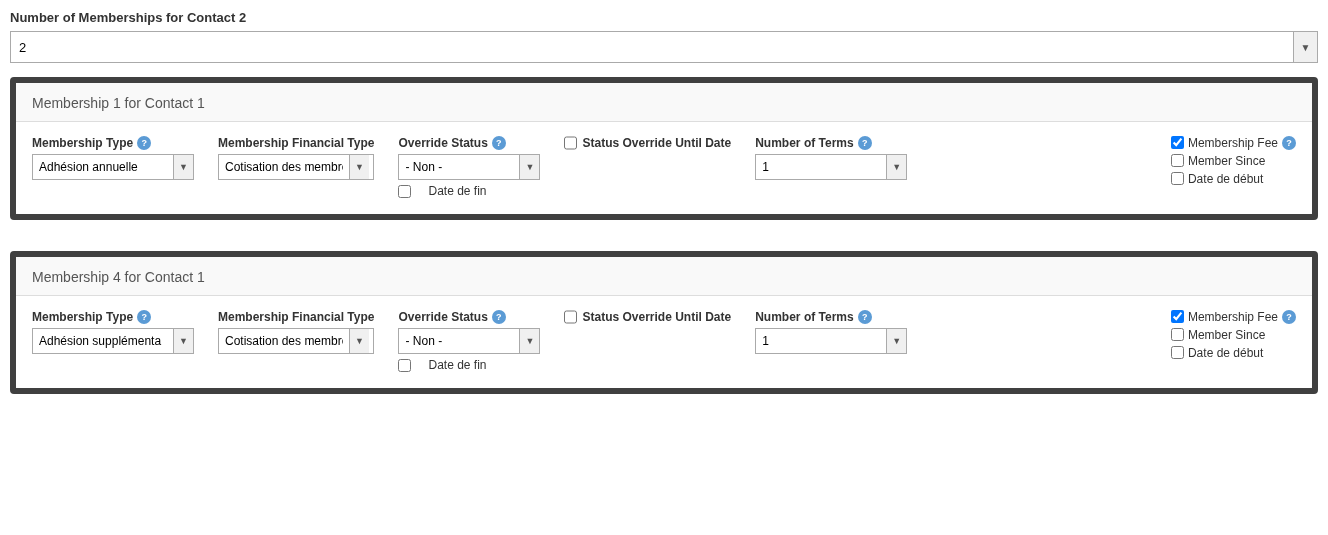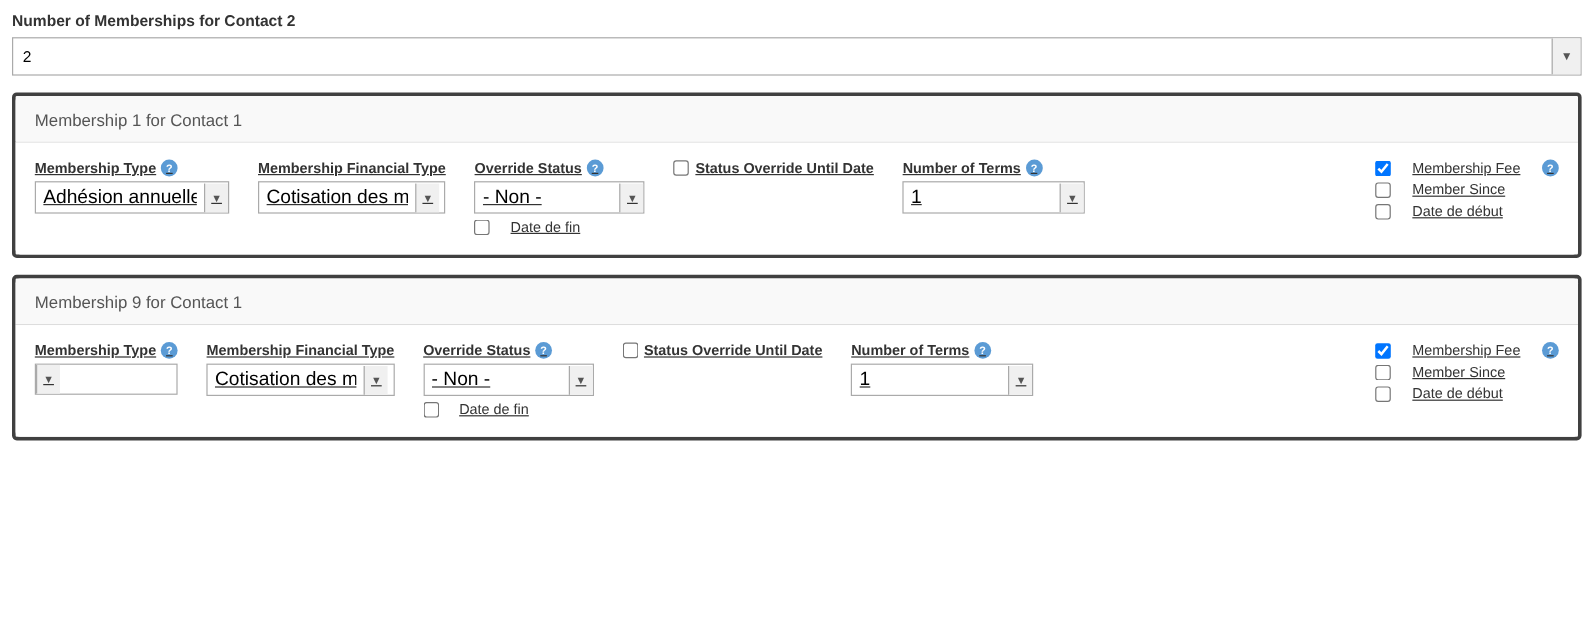--- a/index.html
+++ b/index.html
@@ -40,38 +40,37 @@
       background: #f0f0f0;
       display: flex;
       align-items: center;
       justify-content: center;
       cursor: pointer;
       font-size: 10px;
       color: #555;
       flex-shrink: 0;
     }
     .membership-card {
-      border: 3px solid #404040;
+      border: 6px solid #404040;
       border-radius: 4px;
-      margin-bottom: 14px;
+      margin-bottom: 31px;
       background: #f9f9f9;
     }
     .membership-card-header {
       padding: 12px 16px 10px 16px;
       font-size: 14px;
       color: #555;
       background: #f9f9f9;
       border-radius: 4px 4px 0 0;
     }
     .membership-card-body {
       padding: 14px 16px 16px 16px;
       background: #fff;
       border-top: 1px solid #ddd;
       border-radius: 0 0 4px 4px;
-      text-decoration: underline;
     }
     .fields-row {
       display: flex;
       align-items: flex-start;
       gap: 24px;
       flex-wrap: nowrap;
     }
     .field-group {
       display: flex;
       flex-direction: column;
@@ -101,21 +100,21 @@
     .select-wrapper {
       display: flex;
       align-items: center;
       border: 1px solid #aaa;
       background: #fff;
     }
     .field-select {
       border: none;
       outline: none;
       padding: 4px 6px;
-      font-size: 16px;
+      font-size: 12px;
       background: transparent;
       appearance: none;
       -webkit-appearance: none;
       min-width: 0;
     }
     .select-btn {
       width: 20px;
       height: 24px;
       border-left: 1px solid #aaa;
       background: #f0f0f0;
@@ -133,22 +132,22 @@
     .num-terms-select { width: 130px; }
 
     .checkboxes-group {
       display: flex;
       flex-direction: column;
       gap: 4px;
       margin-top: 0;
     }
     .checkbox-row {
       display: flex;
-      align-items: center;
-      gap: 18px;
+      align-items: flex-start;
+      gap: 4px;
       font-size: 12px;
     }
     .checkbox-row input[type="checkbox"] {
       cursor: pointer;
       width: 13px;
       height: 13px;
       margin: 0;
     }
     .status-override-group {
       display: flex;
@@ -276,30 +275,34 @@
             <span>Date de début</span>
           </div>
         </div>
       </div>
 
     </div>
   </div>
 </div>
 
 <div class="membership-card">
-  <div class="membership-card-header">Membership 9 for Contact 1</div>
+  <div class="membership-card-header">Membership 4 for Contact 1</div>
   <div class="membership-card-body">
     <div class="fields-row">
 
       <div class="field-group">
         <div class="field-label">
           <span>Membership Type</span>
           <span class="help-icon">?</span>
         </div>
         <div class="select-wrapper">
+          <select class="field-select membership-type-select">
+            <option value="adhesion-annuelle">Adhésion annuelle</option>
+            <option value="adhesion-supplementaire" selected="">Adhésion supplémenta</option>
+          </select>
           <div class="select-btn">▼</div>
         </div>
       </div>
 
       <div class="field-group">
         <div class="field-label">
           <span>Membership Financial Type</span>
         </div>
         <div class="select-wrapper">
           <select class="field-select financial-type-select">

